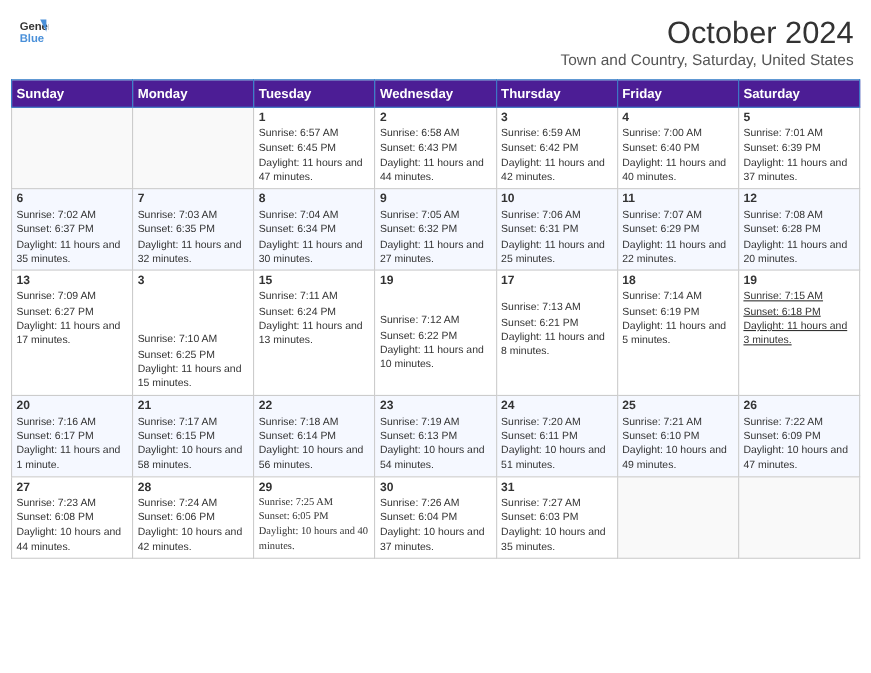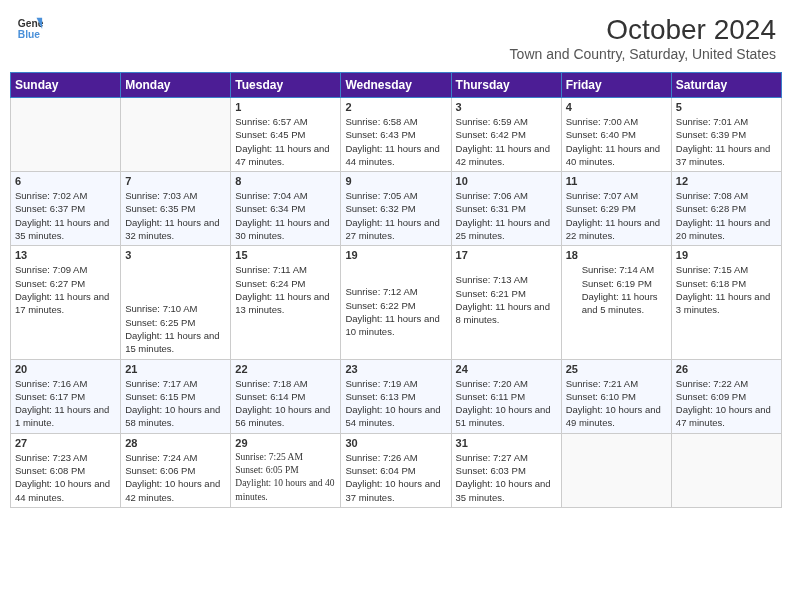--- a/index.html
+++ b/index.html
@@ -214,27 +214,27 @@
 Daylight: 11 hours and 10 minutes.</div>
         </td>
         <td>
           <span class="day-num">17</span>
           <div class="day-info" style="white-space: pre-line; margin-top: 12px;">Sunrise: 7:13 AM
 Sunset: 6:21 PM
 Daylight: 11 hours and 8 minutes.</div>
         </td>
         <td>
           <span class="day-num">18</span>
-          <div class="day-info" style="white-space: pre-line; margin-left: 16px;">Sunrise: 7:14 AM
+          <div class="day-info" style="white-space: pre-line;">Sunrise: 7:14 AM
 Sunset: 6:19 PM
 Daylight: 11 hours and 5 minutes.</div>
         </td>
         <td>
           <span class="day-num">19</span>
-          <div class="day-info" style="white-space: pre-line;">Sunrise: 7:15 AM
+          <div class="day-info" style="white-space: pre-line; text-decoration: underline;">Sunrise: 7:15 AM
 Sunset: 6:18 PM
 Daylight: 11 hours and 3 minutes.</div>
         </td>
       </tr>
       <tr>
         <td>
           <span class="day-num">20</span>
           <div class="day-info" style="white-space: pre-line;">Sunrise: 7:16 AM
 Sunset: 6:17 PM
 Daylight: 11 hours and 1 minute.</div>

